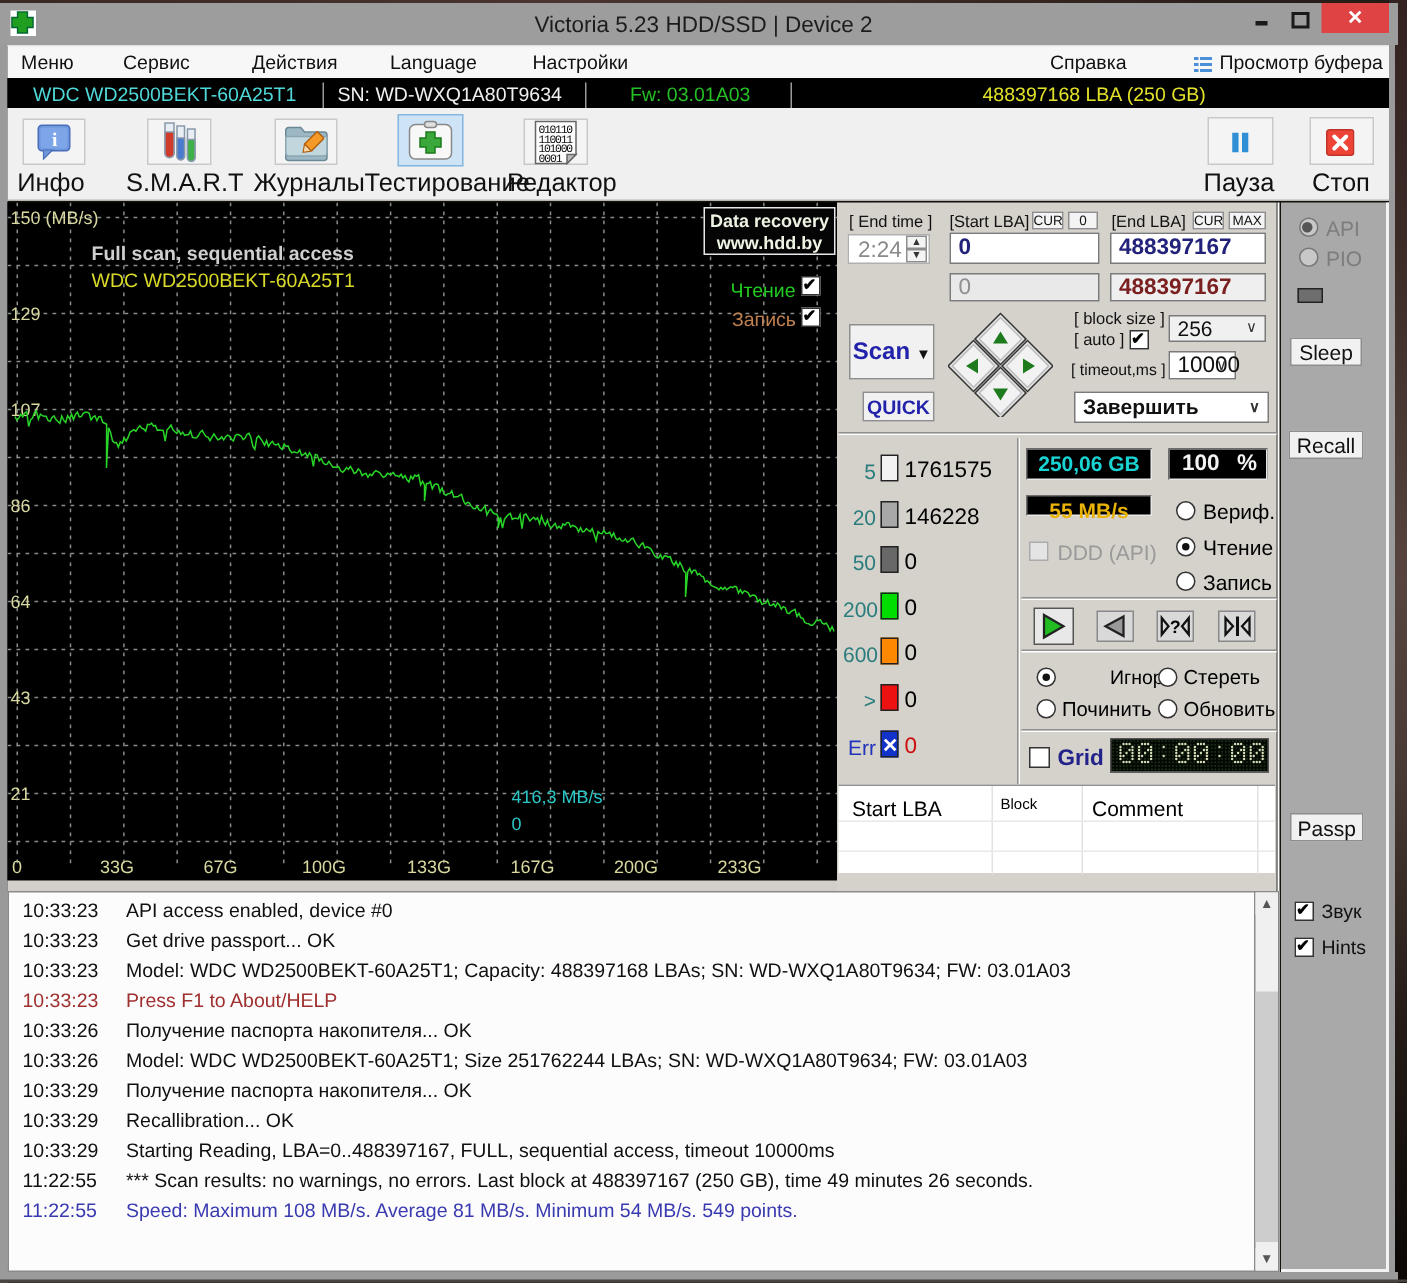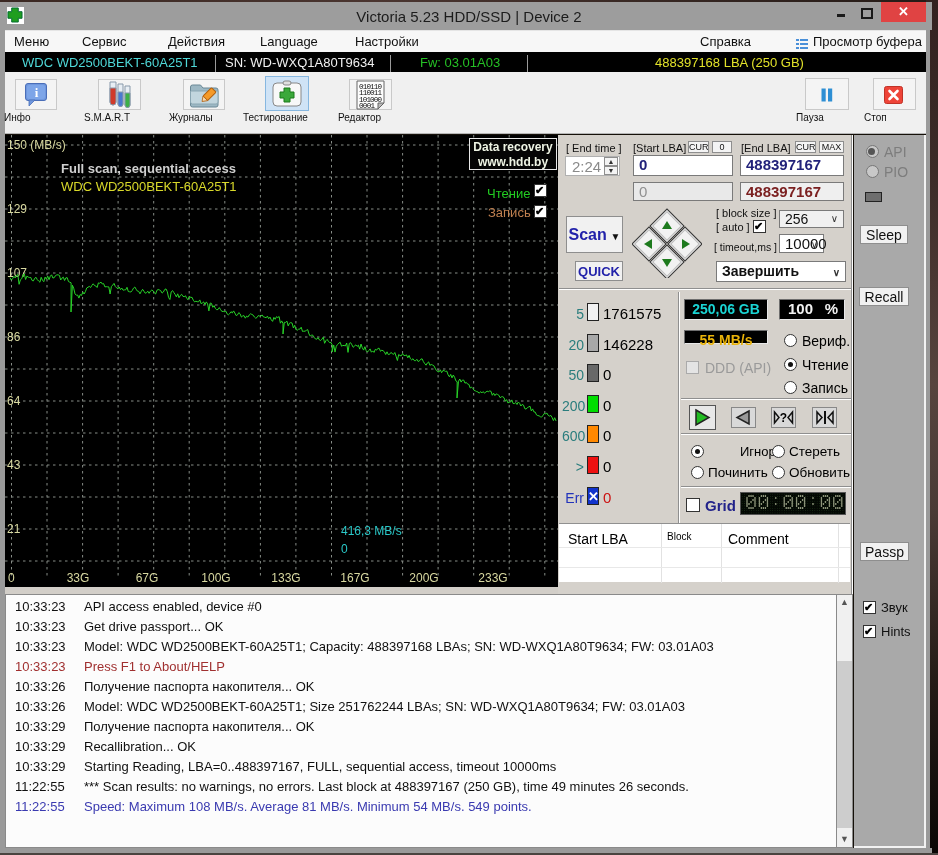--- a/index.html
+++ b/index.html
@@ -7,21 +7,21 @@
 .abs{position:absolute;}
 .titlebar{left:0;top:2px;width:932px;height:28px;background:#9d9d9d;}
 .title{width:100%;text-align:center;top:8px;font-size:15px;color:#1c1c1c;}
 .closebtn{left:881px;top:2px;width:45px;height:20px;background:#e04343;color:#fff;text-align:center;font-size:13px;line-height:20px;font-weight:bold;}
 .menubar{left:5px;top:30px;width:921px;height:22px;background:#f7f7f7;border-top:1px solid #e5e5e5;}
 .mi{top:4px;font-size:13px;color:#111;}
 .devbar{left:5px;top:52px;width:921px;height:20px;background:#000;}
 .devbar div{position:absolute;top:3px;font-size:13px;}
 .vsep{position:absolute;top:0;width:1px;height:20px;background:#9a9a9a;}
 .toolbar{left:5px;top:72px;width:921px;height:62px;background:#f0f0f0;border-bottom:1px solid #b6b6b6;}
-.tlabel{position:absolute;top:112px;font-size:10px;color:#111;}
+.tlabel{position:absolute;top:112px;font-size:17px;color:#111;text-align:center;}
 .graph{left:5px;top:135px;width:579px;height:452px;background:#000;}
 .rpanel{left:558px;top:135px;width:293px;height:459px;background:#d5d1cb;}
 .sidebar{left:854px;top:135px;width:72px;height:713px;background:#a9a9a9;border-right:2px solid #f2f2f2;border-bottom:2px solid #f2f2f2;}
 .logarea{left:5px;top:594px;width:831px;height:254px;background:#fcfcfc;border:1px solid #8a8a8a;border-right:none;}
 .logline{position:absolute;left:0;width:100%;font-size:13px;color:#101010;white-space:nowrap;}
 .lt{position:absolute;left:9px;}
 .lm{position:absolute;left:78px;}
 .scrollv{left:836px;top:594px;width:17px;height:254px;background:#f0f0f0;border:1px solid #8a8a8a;}
 .btn3{background:#f1f1f1;border:1px solid #8e8e8e;font-size:14px;color:#111;text-align:center;}
 .field{background:#fff;border:1px solid #7a7a7a;font-weight:bold;color:#22227a;font-size:15px;padding-left:5px;}

